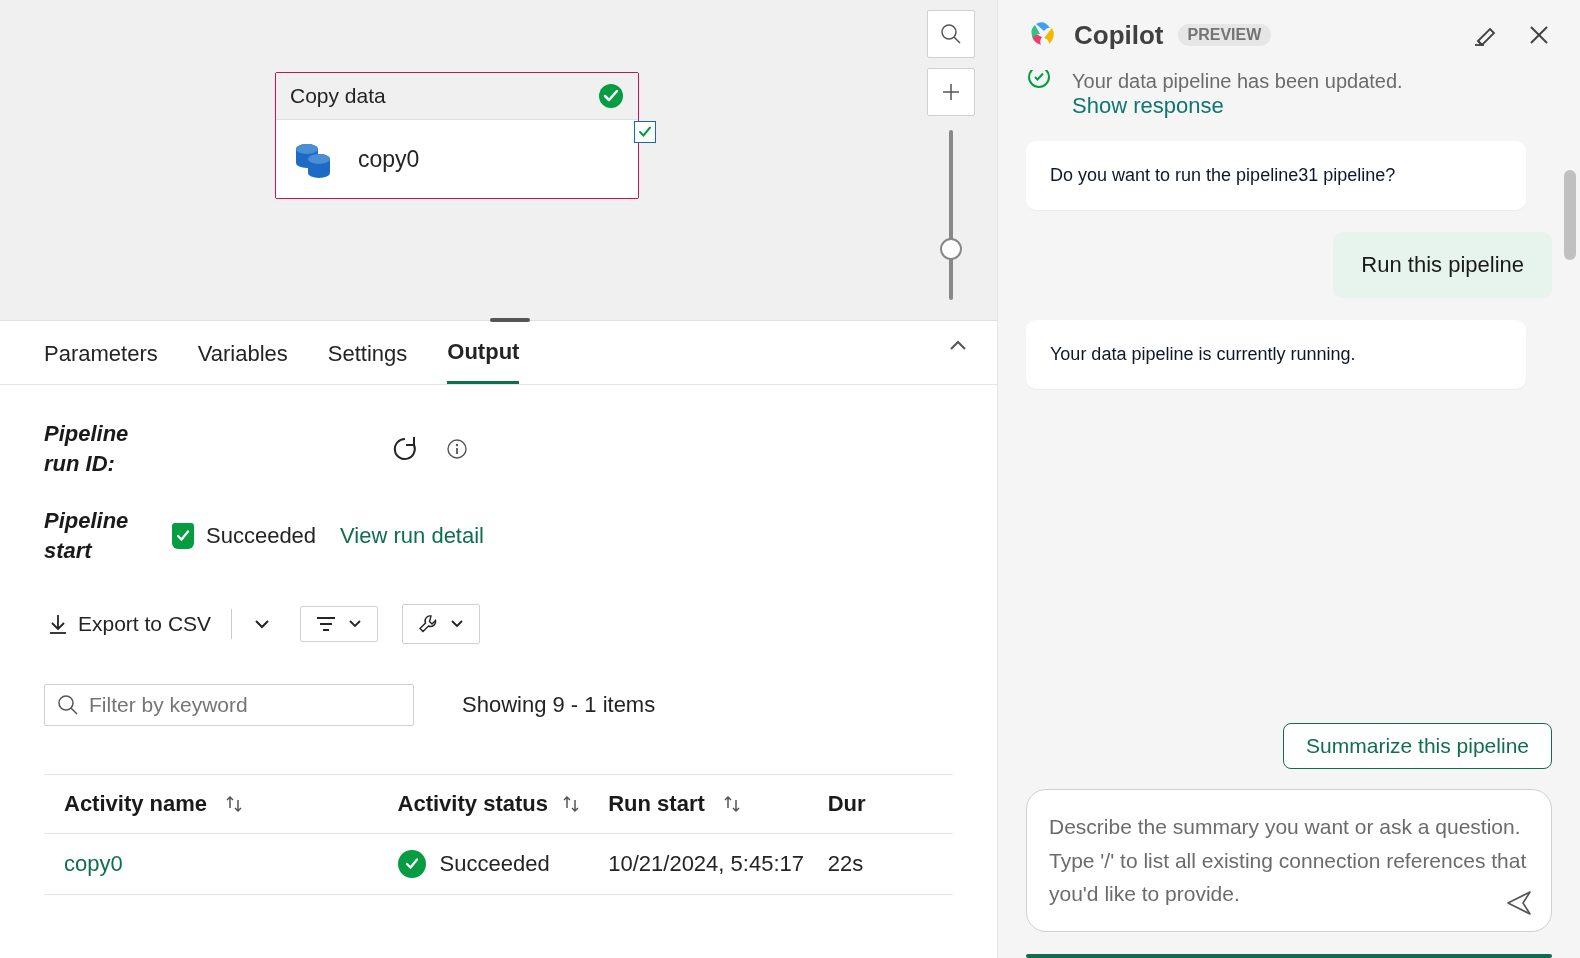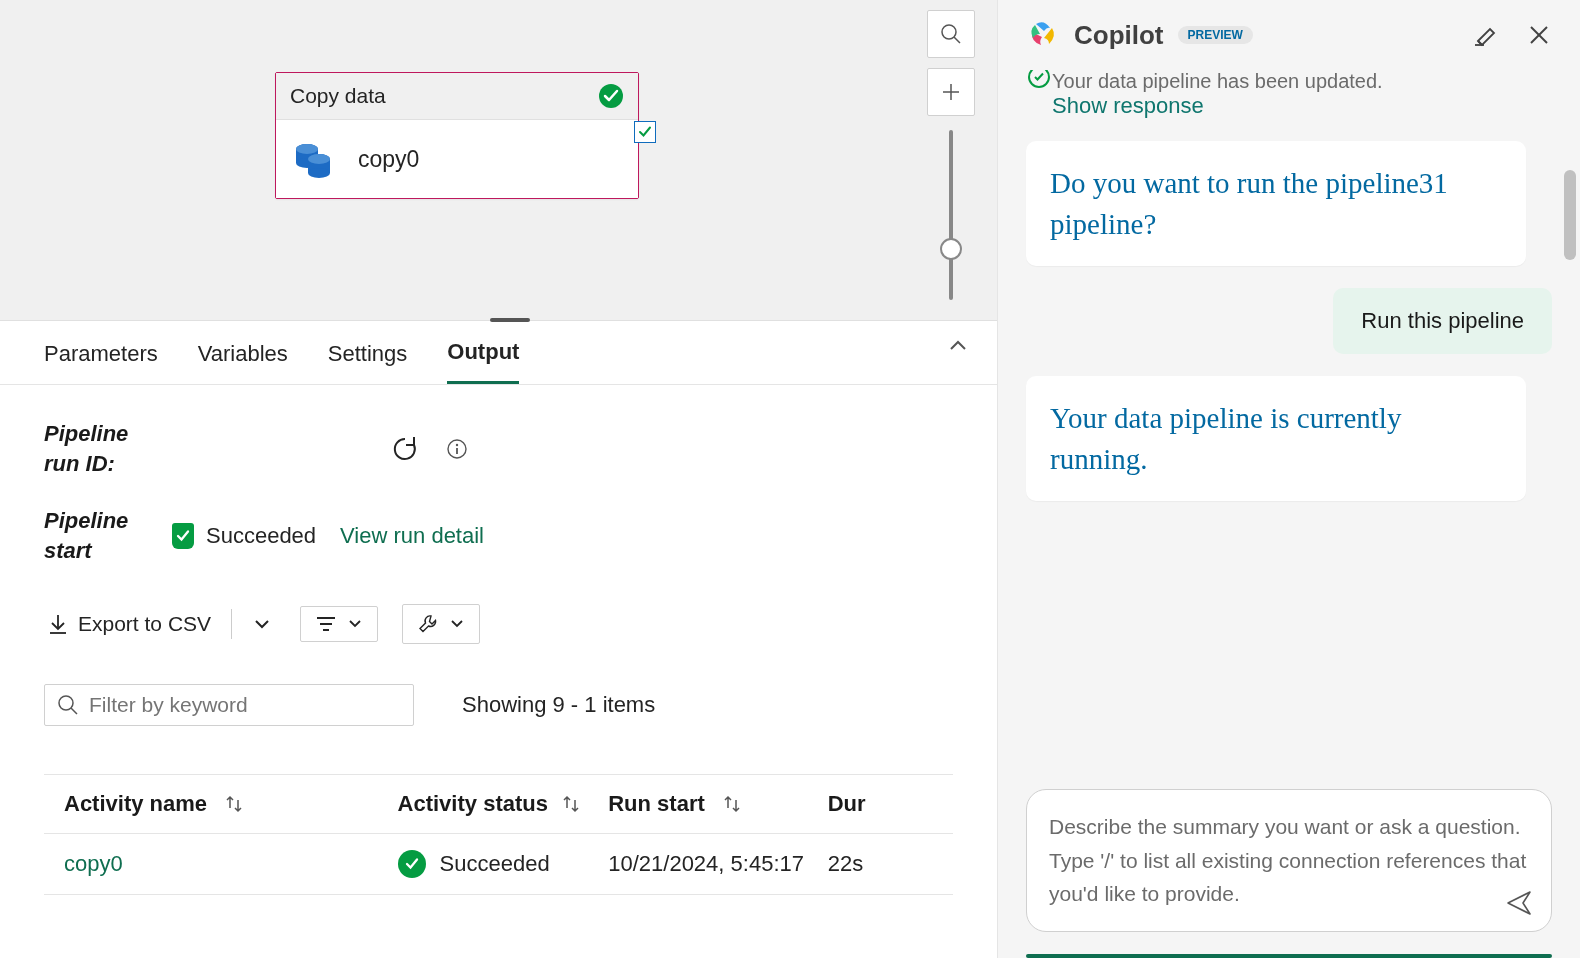--- a/index.html
+++ b/index.html
@@ -49,30 +49,30 @@
   .th { font-size:22px; font-weight:700; color:#1a1a1a;}
   .td { font-size:22px; color:#242424;}
   .td-link { font-size:22px; color:#0f6e50; cursor:pointer;}
   .sort-icon { color:#555;}
   .round-succ { width:28px; height:28px; border-radius:50%; background:#059c42; display:flex; align-items:center; justify-content:center;}
 
   
   .copilot-pane { flex:1; background:#f5f5f5; border-left:1px solid #e5e5e5; display:flex; flex-direction:column; position:relative;}
   .copilot-header { display:flex; align-items:center; padding:18px 28px; gap:14px;}
   .copilot-title { font-size:26px; font-weight:700; color:#404040;}
-  .preview-badge { background:#e6e6e6; color:#0369a1; font-size:12px; font-weight:600; padding:2px 10px; border-radius:12px;}
+  .preview-badge { background:#e6e6e6; color:#737373; font-size:16px; font-weight:600; padding:2px 10px; border-radius:12px;}
   .header-actions { margin-left:auto; display:flex; gap:26px;}
   .hdr-icon-btn { background:none; border:none; cursor:pointer; color:#424242; padding:2px;}
   .chat-scroll { flex:1; padding:0 28px 4px 28px; position:relative; overflow:hidden;}
   .truncated-msg { color:#6b6b6b; font-size:20px; padding-left:38px;}
-  .show-response-row { display:flex; align-items:center; gap:2px; padding-left:2px; margin-bottom:22px;}
+  .show-response-row { display:flex; align-items:center; gap:22px; padding-left:2px; margin-bottom:22px;}
   .circle-check { width:22px; height:22px; border:2px solid #059c42; border-radius:50%; display:flex; align-items:center; justify-content:center; flex-shrink:0; transform:translateY(-18px);}
   .show-response-text-col { display:flex; flex-direction:column;}
   .show-response-link { font-size:22px; color:#0f766e; cursor:pointer;}
-  .bubble { background:#fff; border-radius:10px; padding:22px 24px; font-size:29px; color:#0369a1; line-height:1.4; box-shadow:0 1px 1px rgba(0,0,0,0.04); margin-bottom:22px; max-width:500px;font-family:Liberation Serif, serif;}
+  .bubble { background:#fff; border-radius:10px; padding:22px 24px; font-size:18px; color:#0f172a; line-height:1.4; box-shadow:0 1px 1px rgba(0,0,0,0.04); margin-bottom:22px; max-width:500px;}
   .action-bubble { background:#e6f4ed; border-radius:10px; padding:20px 28px; font-size:22px; color:#1a1a1a; margin:0 0 22px auto; max-width:420px; text-align:left;}
   .action-row{display:flex; justify-content:flex-end;}
   .suggest-row { display:flex; justify-content:flex-end; padding:0 28px 20px 28px;}
   .suggest-chip { border:1px solid #0f6e50; color:#0f6e50; font-size:21px; padding:10px 22px; border-radius:8px; background:#fff; cursor:pointer;}
   .input-area { margin:0 28px 22px 28px; border:1px solid #d0d0d0; border-radius:20px; background:#fff; padding:20px 22px; position:relative;}
   .input-area .placeholder { color:#6b6b6b; font-size:21px; line-height:1.6;}
   .send-btn { position:absolute; right:18px; bottom:14px; background:none; border:none; cursor:pointer;}
   .progress-bar { height:4px; background:#0f6e50; margin:0 28px 0 28px; border-radius:2px;}
   .scrollbar-track { position:absolute; right:4px; top:100px; width:12px; height:600px;}
   .scrollbar-thumb { width:12px; height:90px; background:#c0c0c0; border-radius:6px; position:absolute; top:0;}
@@ -340,20 +340,23 @@
     </div>
 
     <div class="bubble">Your data pipeline is currently running.</div>
 
     <div class="scrollbar-track">
       <div class="scrollbar-thumb"></div>
 
     </div>
   </div>
 
+  <div class="suggest-row">
+    <div class="suggest-chip">Summarize this pipeline</div>
+  </div>
 
   <div class="input-area">
     <div class="placeholder" style="white-space:pre-line;">Describe the summary you want or ask a question.
 Type '/' to list all existing connection references that you'd like to provide.</div>
     <button class="send-btn">
       <svg width="28" height="28" viewBox="0 0 28 28">
           <path d="M3 14 L25 3 L18 14 L25 25 Z" stroke="#555" stroke-width="1.6" fill="none" stroke-linejoin="round"></path>
         </svg>
     </button>
   </div>

